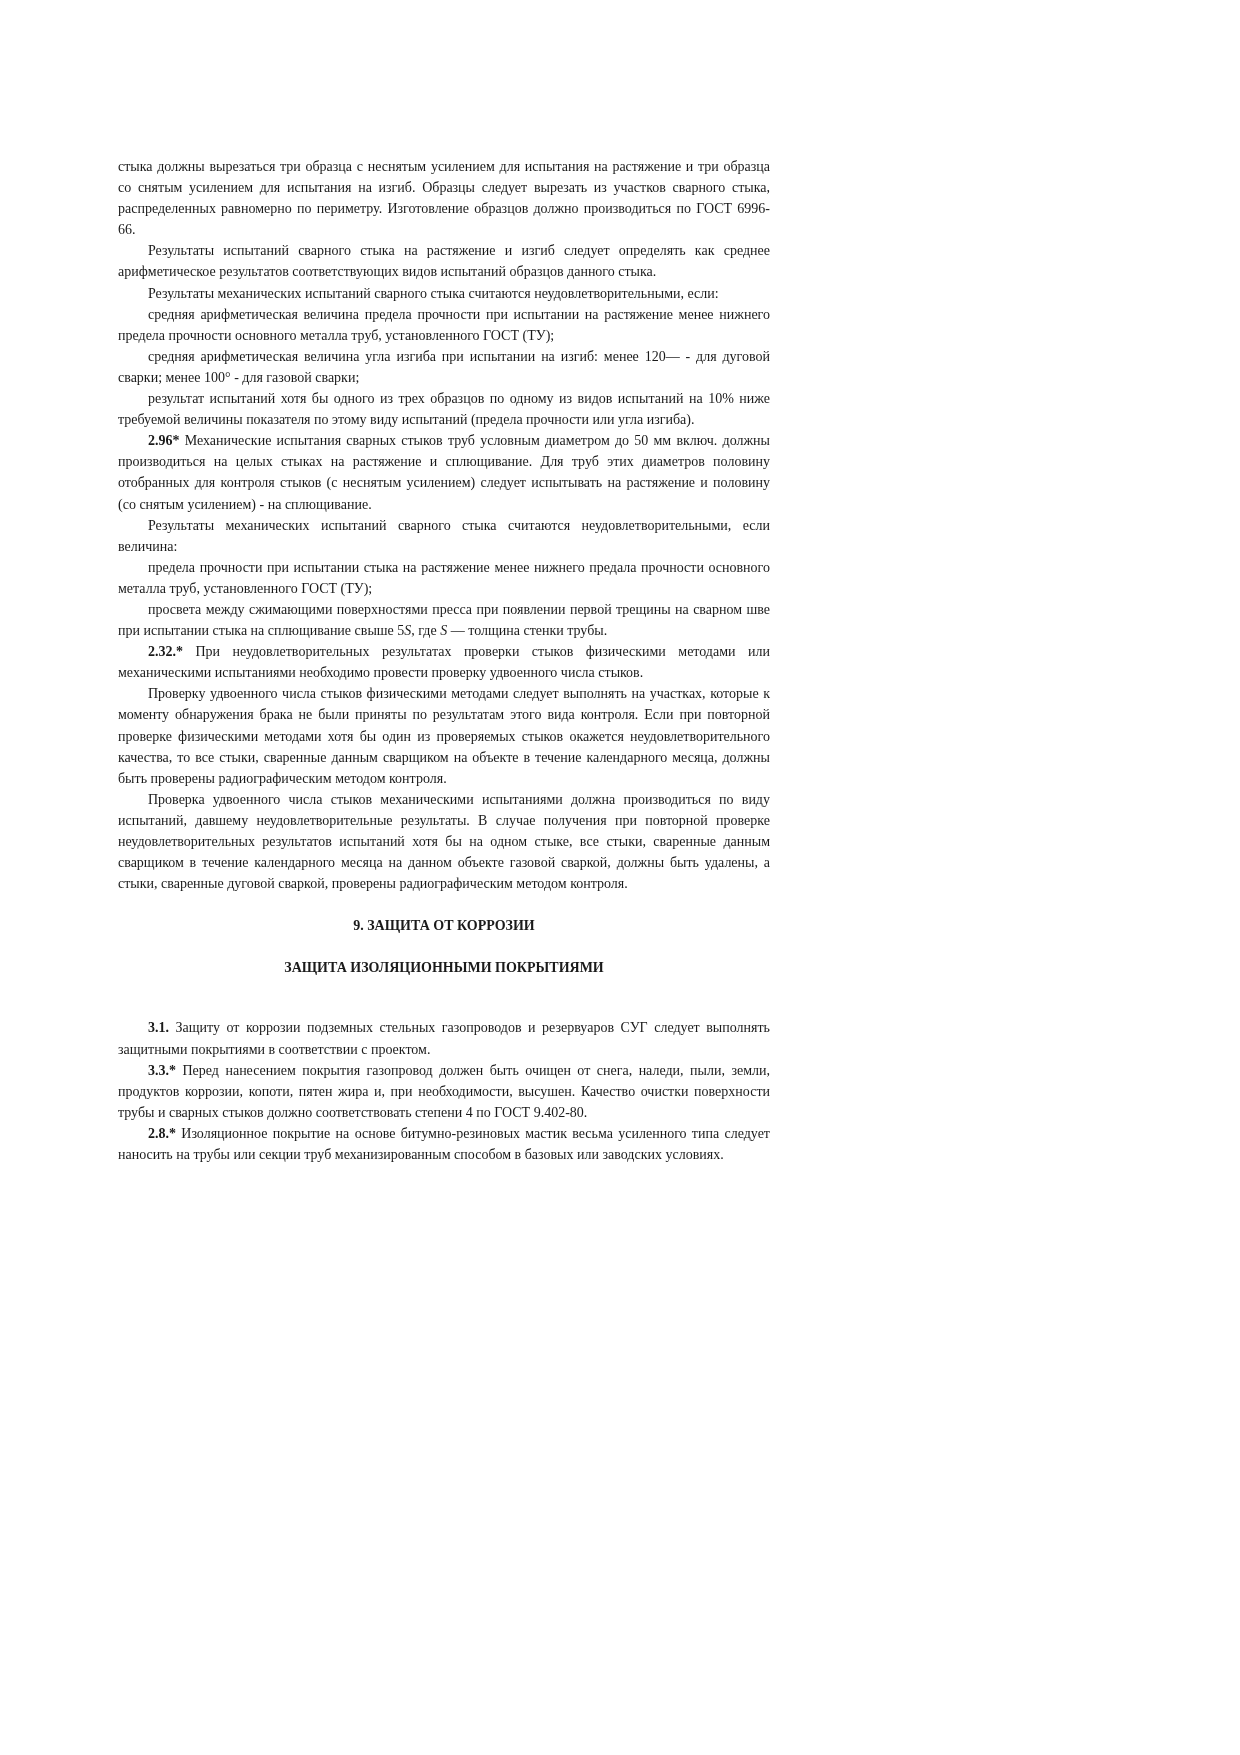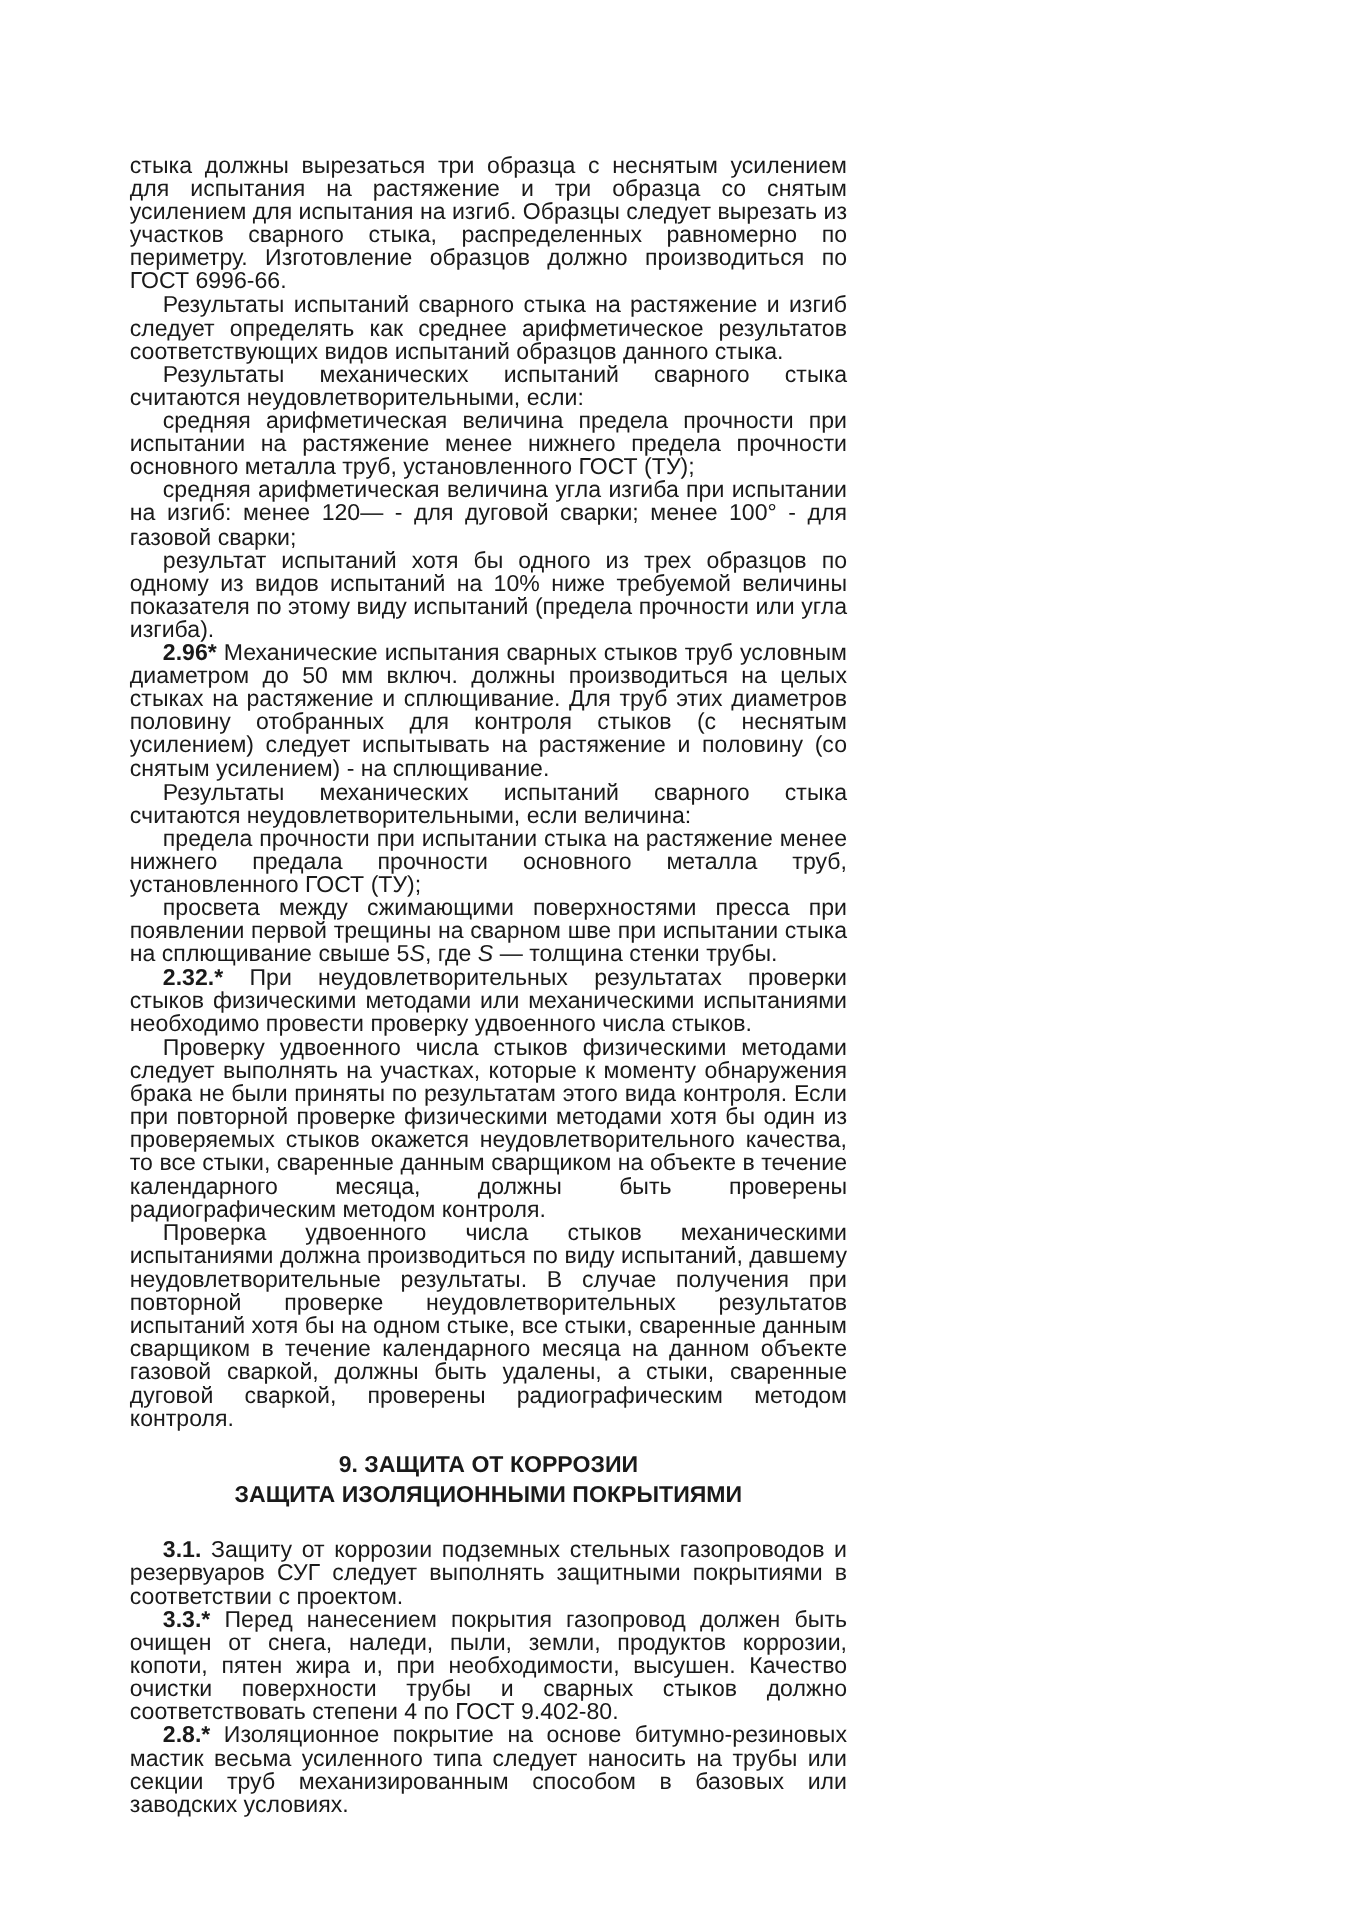--- a/index.html
+++ b/index.html
@@ -1,40 +1,40 @@
 <!DOCTYPE html>
 <html><head>
 <meta charset="utf-8">
 <style>
   html, body { margin: 0; padding: 0; background: #ffffff; }
   body { width: 1240px; height: 1755px; position: relative; overflow: hidden; }
   .page {
     position: absolute;
     left: 118px;
-    top: 140px;
+    top: 156px;
     width: 652px;
-    font-family: Liberation Sans, sans-serif;
-    font-size: 21px;
+    font-family: Liberation Serif, serif;
+    font-size: 14px;
     line-height: 21.1px;
     color: #1a1a1a;
     text-align: justify;
   }
   .p { margin: 0; text-indent: 30px; }
   .p.noindent { text-indent: 0; }
   .b { font-weight: bold; }
   .i { font-style: italic; }
   .heading {
     margin: 0;
     text-align: center;
     font-weight: bold;
     text-indent: 0;
   }
   .h1 { margin-top: 21px; }
-  .h2 { margin-top: 6px; }
-  .after-h { margin-top: 29px; }
+  .h2 { margin-top: 21px; }
+  .after-h { margin-top: 39px; }
 </style>
 </head>
 <body>
 
 <div class="page">
 
   <p class="p noindent">стыка должны вырезаться три образца с неснятым усилением для испытания на растяжение и три образца со снятым усилением для испытания на изгиб. Образцы следует вырезать из участков сварного стыка, распределенных равномерно по периметру. Изготовление образцов должно производиться по ГОСТ 6996-66.</p>
   <p class="p">Результаты испытаний сварного стыка на растяжение и изгиб следует определять как среднее арифметическое результатов соответствующих видов испытаний образцов данного стыка.</p>
   <p class="p">Результаты механических испытаний сварного стыка считаются неудовлетворительными, если:</p>
   <p class="p">средняя арифметическая величина предела прочности при испытании на растяжение менее нижнего предела прочности основного металла труб, установленного ГОСТ (ТУ);</p>

